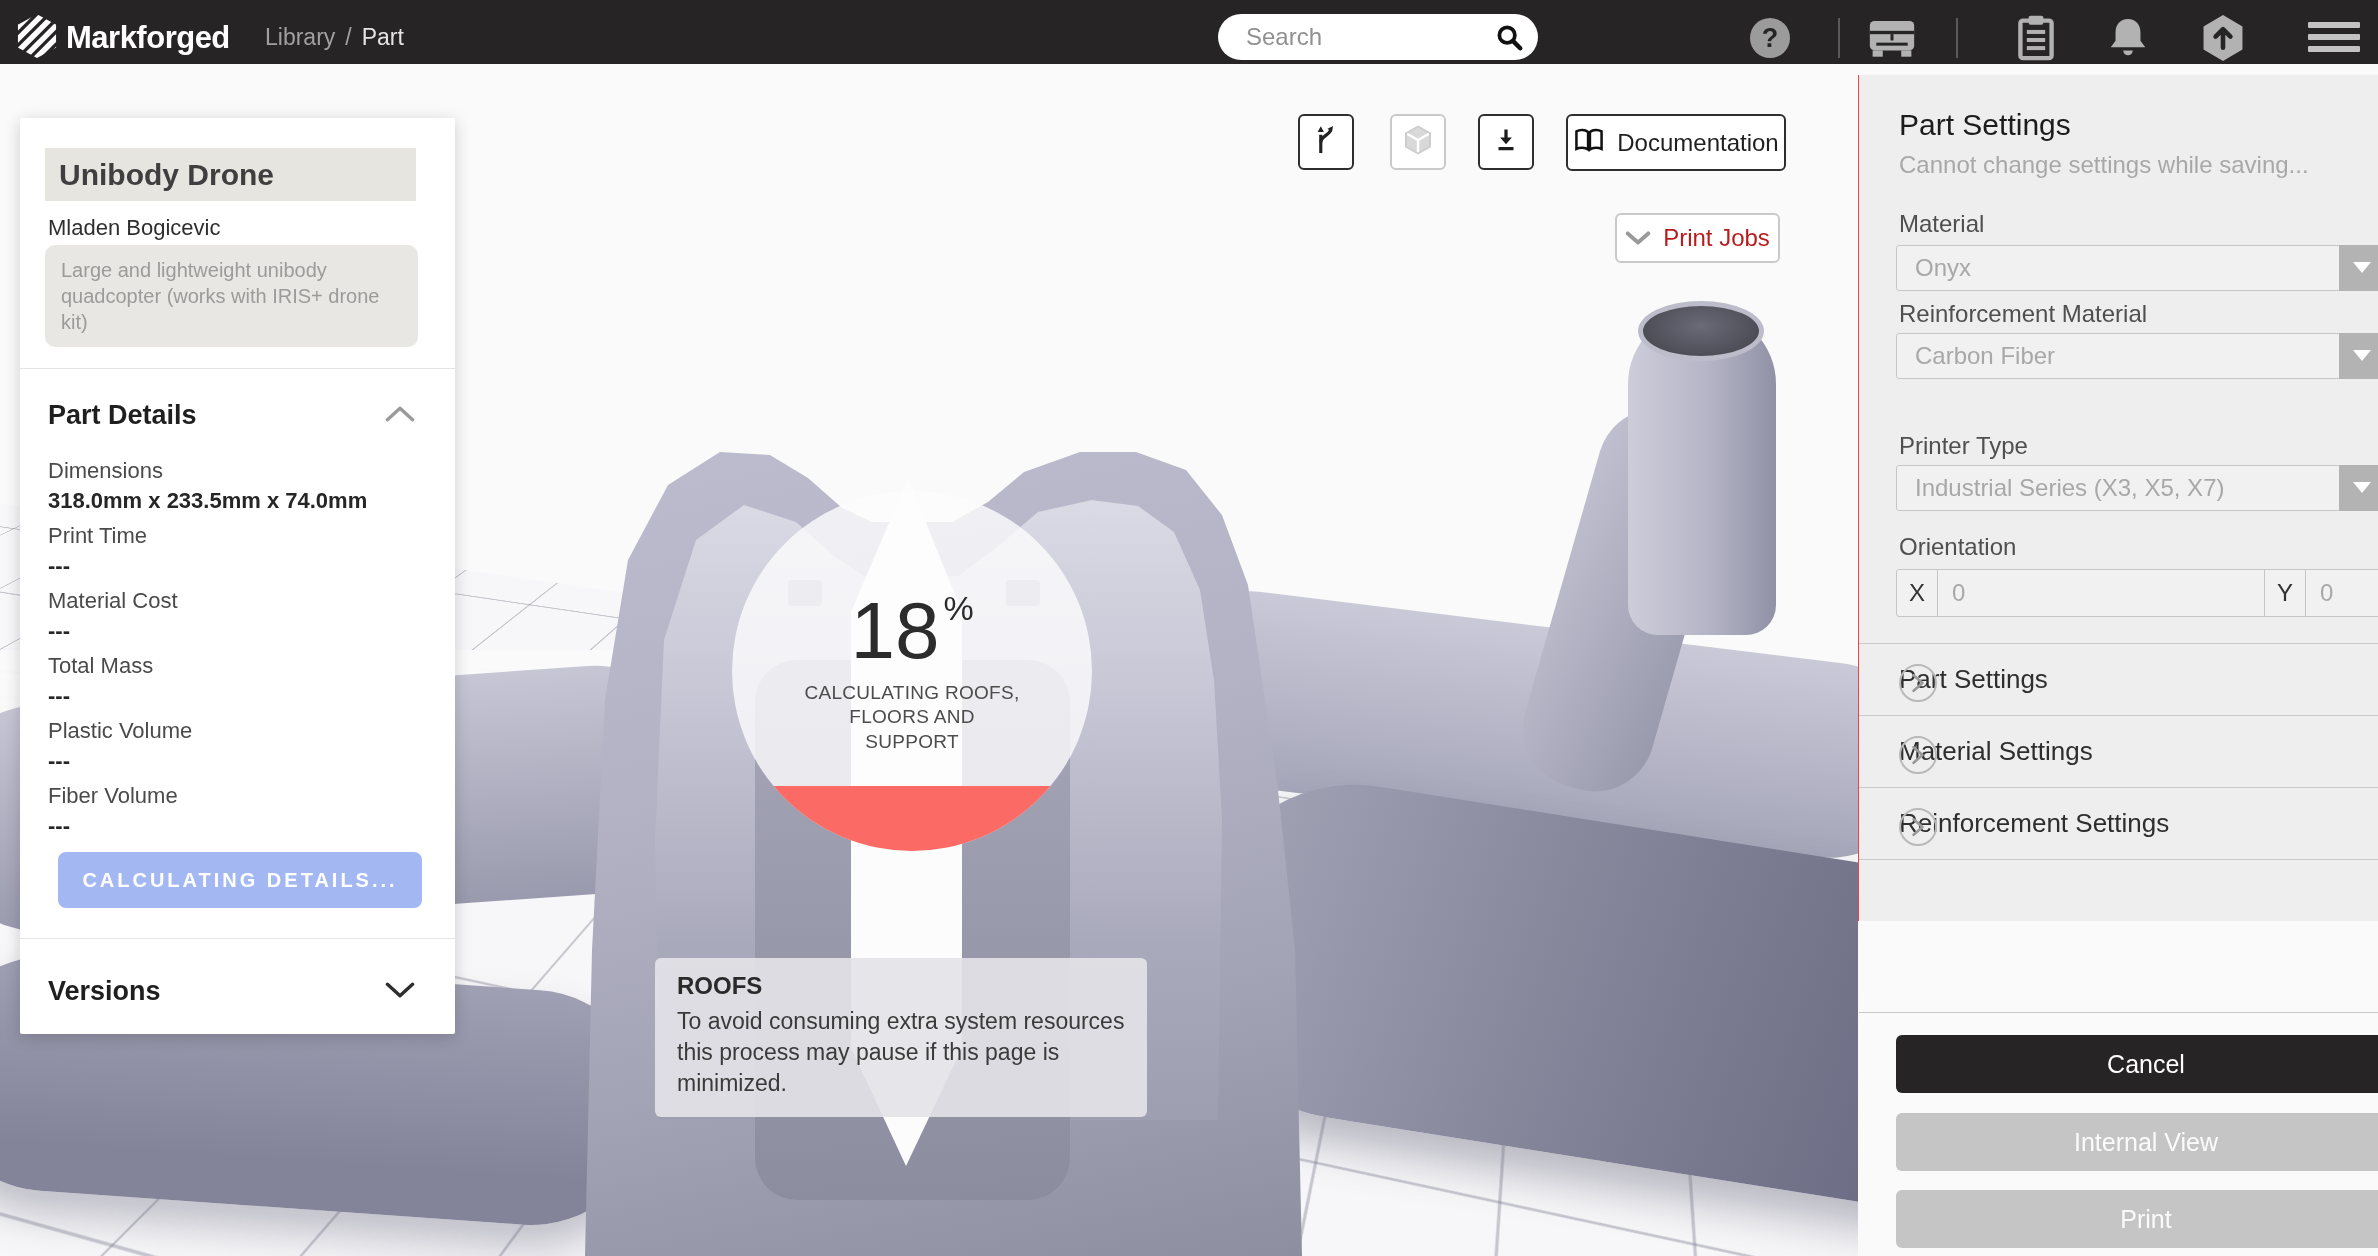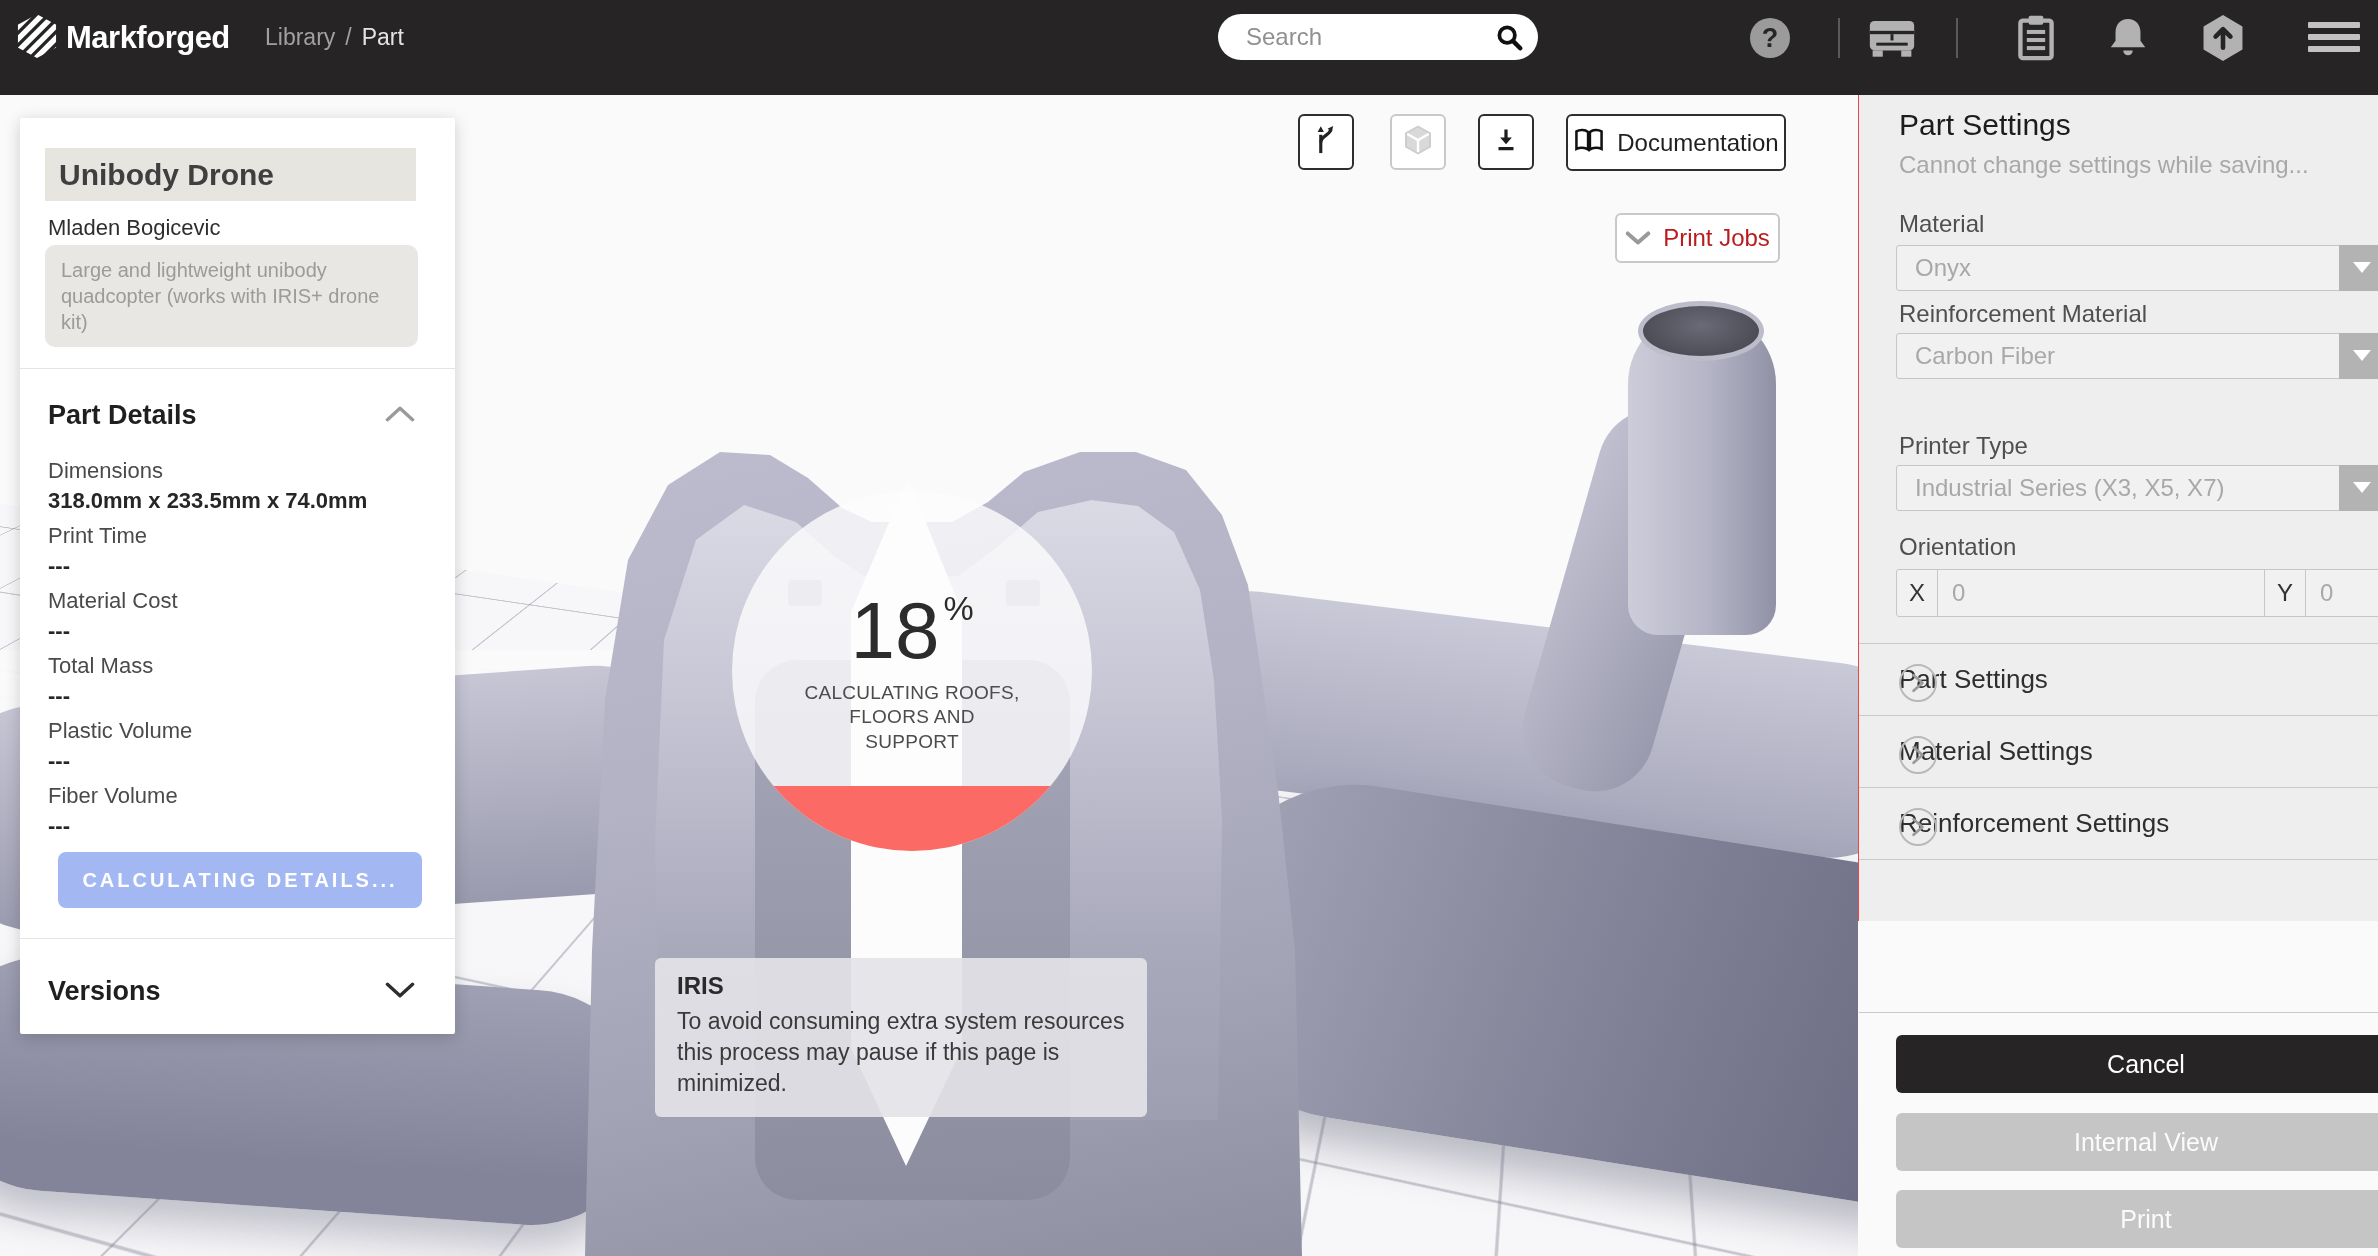--- a/index.html
+++ b/index.html
@@ -1,20 +1,20 @@
 <!DOCTYPE html>
 <html><head>
 <meta charset="utf-8">
 <style>
   html,body{margin:0;padding:0;background:#555;}
   .page{position:relative;width:2378px;height:1256px;overflow:hidden;
         font-family:"Liberation Sans",sans-serif;background:#fafafa;}
 
   
-  .topbar{position:absolute;left:0;top:0;width:2378px;height:95px;background:#262424;z-index:60;}
+  .topbar{position:absolute;left:0;top:0;width:2378px;height:64px;background:#262424;z-index:60;}
   .brand{position:absolute;left:16px;top:13px;display:flex;align-items:center;gap:8px;}
   .brand-text{color:#fff;font-size:31px;font-weight:bold;letter-spacing:-0.5px;}
   .breadcrumb{position:absolute;left:265px;top:24px;font-size:23px;color:#a0a0a0;display:flex;gap:10px;}
   .breadcrumb .current{color:#e4e4e4;}
   .searchwrap{position:absolute;left:1218px;top:14px;width:320px;height:46px;}
   .searchwrap input{width:100%;height:100%;border:none;border-radius:23px;font-family:"Liberation Sans",sans-serif;
         font-size:24px;padding:0 52px 0 28px;box-sizing:border-box;color:#4c1d95;outline:none;background:#fff;}
   .searchwrap input::placeholder{color:#909090;}
   .search-ic{position:absolute;right:14px;top:8px;}
   .help-circle{position:absolute;left:1750px;top:18px;width:40px;height:40px;border-radius:50%;background:#9b9b9b;
@@ -162,21 +162,21 @@
 
     <div class="progress-circle">
       <div class="progress-fill"></div>
       <div class="progress-content">
         <div class="pct"><span>18</span><sup>%</sup></div>
         <div class="progress-status">CALCULATING ROOFS, FLOORS AND SUPPORT</div>
       </div>
     </div>
 
     <div class="note-box">
-      <div class="note-title">IRIS</div>
+      <div class="note-title">ROOFS</div>
       <div class="note-body">To avoid consuming extra system resources this process may pause if this page is minimized.</div>
     </div>
 
     <div class="vp-btn" style="left:1298px;">
       <span>
         <svg viewBox="0 0 24 26" width="32" height="34" fill="none">
           <path d="M8 23 V9" stroke="#222" stroke-width="2.4"></path>
           <path d="M8 15 C8 10 14.5 9.5 15.5 5.5" stroke="#222" stroke-width="2.4"></path>
           <path d="M5.6 6.8 L8 2.4 L10.4 6.8 Z" fill="#222"></path>
           <path d="M13.2 4.4 L17.4 2.2 L16.6 6.9 Z" fill="#222"></path>

